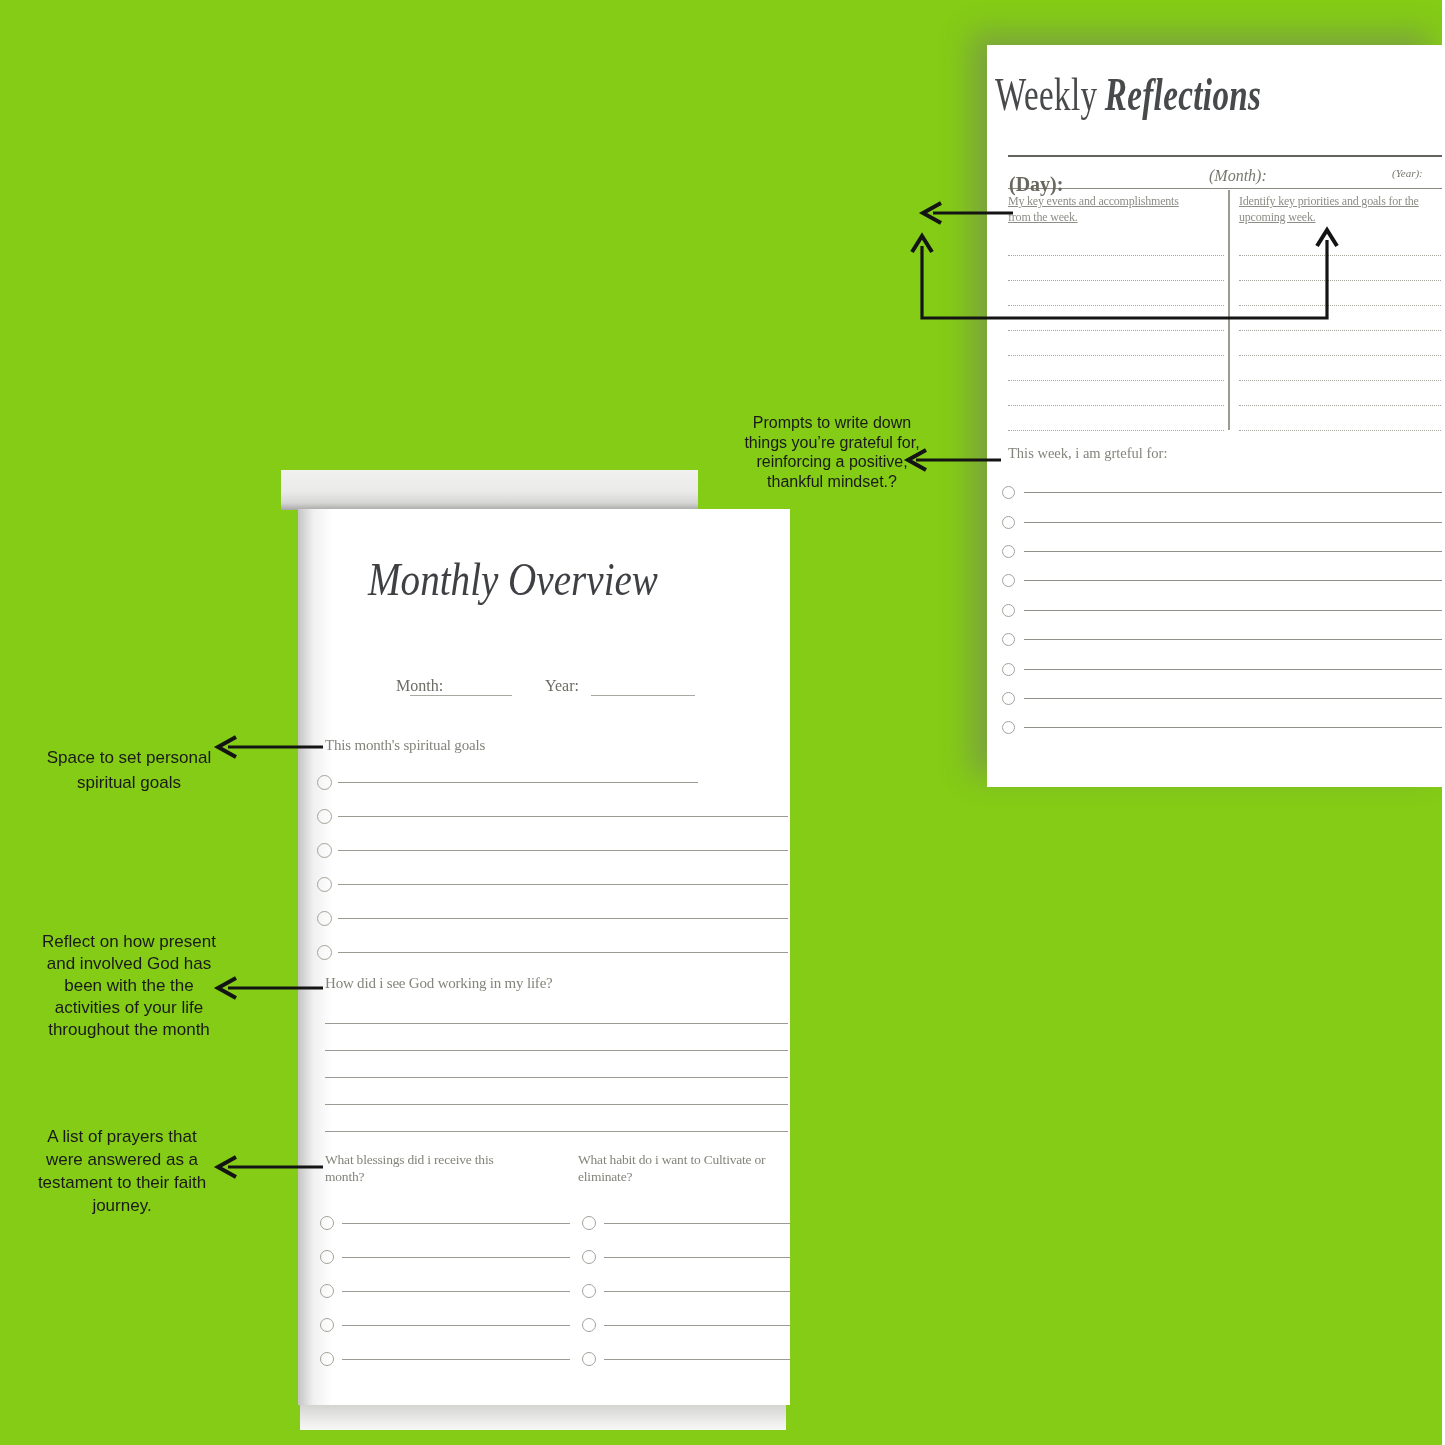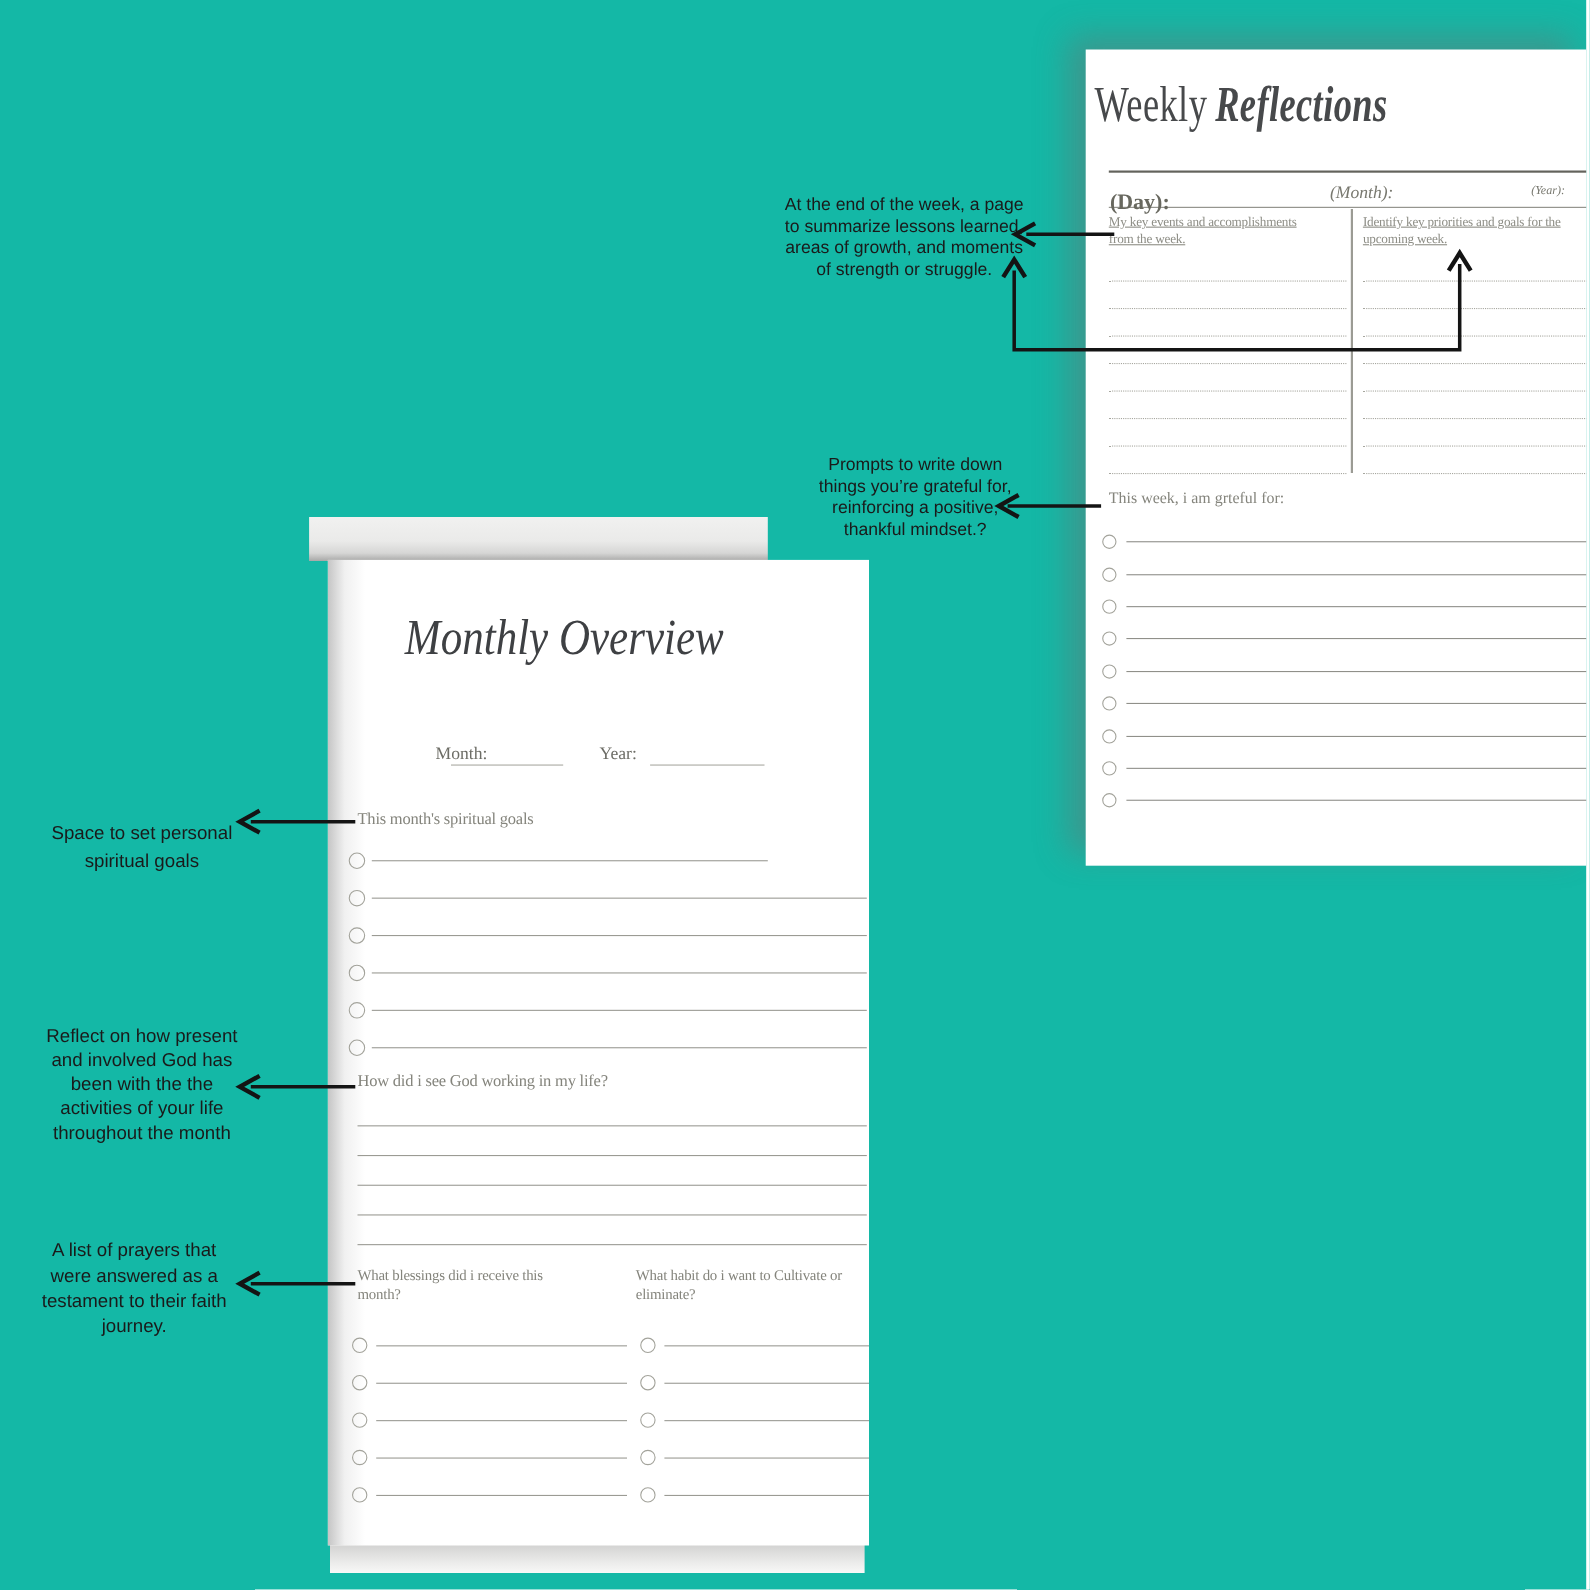--- a/index.html
+++ b/index.html
@@ -1,16 +1,16 @@
 <!DOCTYPE html>
 <html><head>
 <meta charset="utf-8">
 <style>
   html,body{margin:0;padding:0;background:#fff;}
-  .canvas{position:relative;width:1442px;height:1445px;background:#14b8a6;overflow:hidden;
+  .canvas{position:relative;width:1442px;height:1445px;background:#84cc16;overflow:hidden;
           font-family:"Liberation Serif",serif;}
 
   
   .band-top{position:absolute;left:281px;top:470px;width:417px;height:40px;
     background:linear-gradient(to bottom,#f1f1f0 0%,#eaeae9 55%,#d6d6d5 82%,#a8a8a7 100%);}
   .band-bottom{position:absolute;left:300px;top:1404px;width:486px;height:26px;
     background:linear-gradient(to bottom,#d2d2d1 0%,#ececeb 65%,#f8f8f7 100%);}
 
   
   .wk-page{position:absolute;left:987px;top:45px;width:458px;height:742px;background:#fff;
@@ -263,24 +263,20 @@
         <span class="circle"></span>
         <span class="wline"></span>
       </div>
         <div class="g-row">
         <span class="circle"></span>
         <span class="wline"></span>
       </div>
       </div>
   </div>
 
-  <div class="note n1">At the end of the week, a page
-to summarize lessons learned,
-areas of growth, and moments
-of strength or struggle.</div>
   <div class="note n2">Prompts to write down
 things you’re grateful for,
 reinforcing a positive,
 thankful mindset.?</div>
   <div class="note n3">Space to set personal
 spiritual goals</div>
   <div class="note n4">Reflect on how present
 and involved God has
 been with the the
 activities of your life

